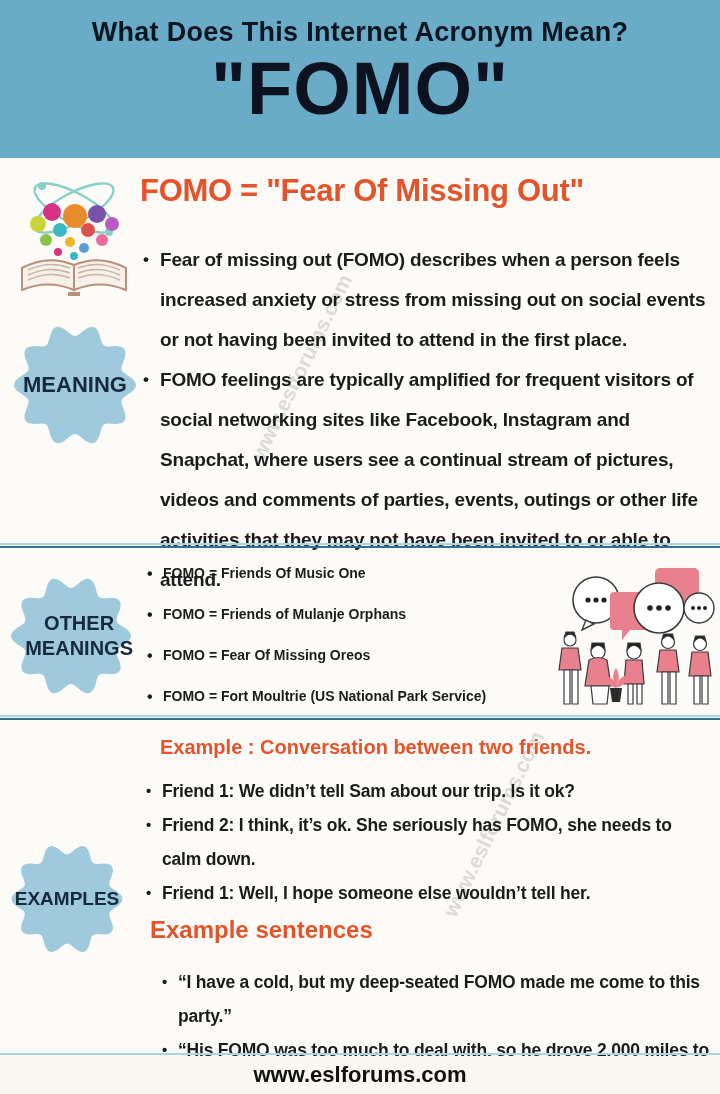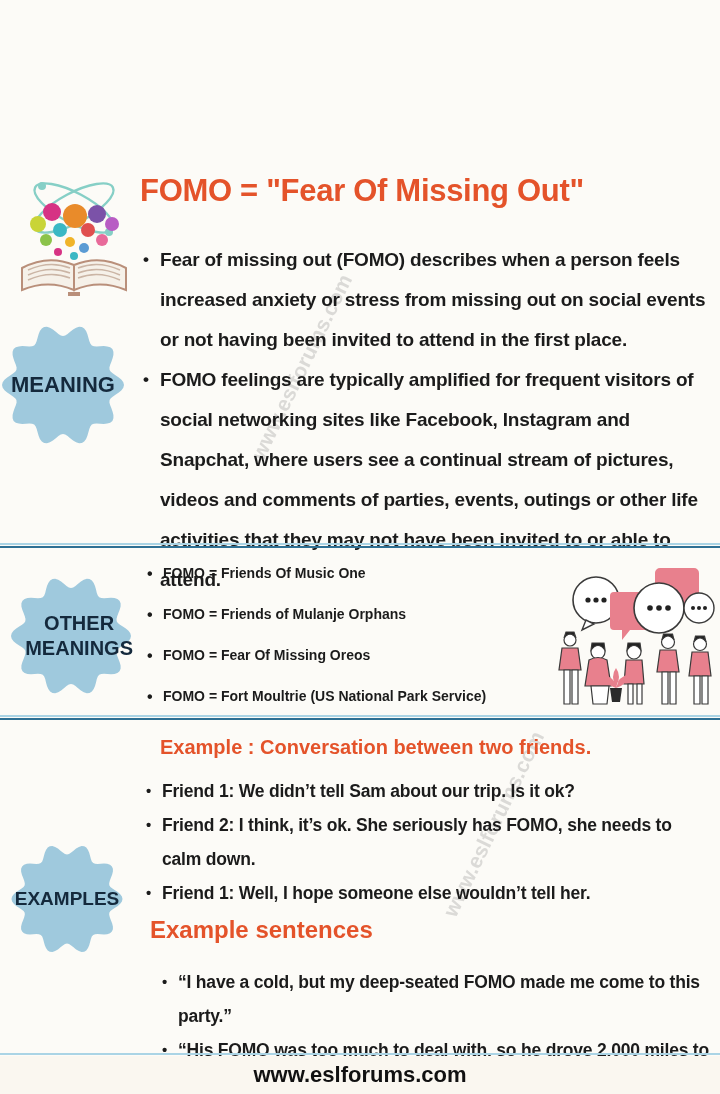--- a/index.html
+++ b/index.html
@@ -25,21 +25,21 @@
 
   
   .watermark{position:absolute;font-size:21px;font-weight:700;color:rgba(150,150,150,.32);transform:rotate(-64deg);white-space:nowrap;pointer-events:none;}
   .wm1{left:200px;top:355px;}
   .wm2{left:392px;top:812px;}
 
   
   .badge{position:absolute;display:flex;align-items:center;justify-content:center;text-align:center;}
   .badge svg{position:absolute;inset:0;}
   .badge-label{position:relative;font-weight:800;color:var(--navy);line-height:1.25;}
-  .badge-meaning{left:0;top:322px;width:126px;height:126px;}
+  .badge-meaning{left:12px;top:322px;width:126px;height:126px;}
   .badge-meaning .badge-label{font-size:22px;}
   .badge-other{left:9px;top:574px;width:124px;height:124px;justify-content:flex-end;}
   .badge-other .badge-label{font-size:20px;}
   .badge-examples{left:10px;top:842px;width:114px;height:114px;}
   .badge-examples .badge-label{font-size:19px;}
 
   
   .s1-icon{position:absolute;left:12px;top:164px;width:128px;height:136px;}
   .s1-heading{position:absolute;left:140px;top:173px;font-size:31px;font-weight:800;color:var(--accent-orange);letter-spacing:-.3px;}
   .s1-bullets{position:absolute;left:160px;top:240px;width:556px;margin:0;padding:0;list-style:none;}
@@ -70,20 +70,24 @@
 
   
   .footer{position:absolute;left:0;top:1056px;width:720px;height:38px;background:var(--footer-bg);display:flex;align-items:center;justify-content:center;}
   .footer-site{font-size:22px;font-weight:800;color:#111;}
 </style>
 </head>
 <body>
 
 <div class="page">
 
+  <div class="header">
+    <div class="header-title">What Does This Internet Acronym Mean?</div>
+    <div class="header-acronym">"FOMO"</div>
+  </div>
 
   <div class="watermark wm1">www.eslforums.com</div>
   <div class="watermark wm2">www.eslforums.com</div>
 
   <div class="s1-icon">
     <svg viewBox="0 0 128 136" width="128" height="136">
       <g fill="none" stroke="#86cfc6" stroke-width="2.4">
         <ellipse cx="62" cy="44" rx="44" ry="15" transform="rotate(-28 62 44)"></ellipse>
         <ellipse cx="62" cy="44" rx="44" ry="15" transform="rotate(28 62 44)"></ellipse>
       </g>

